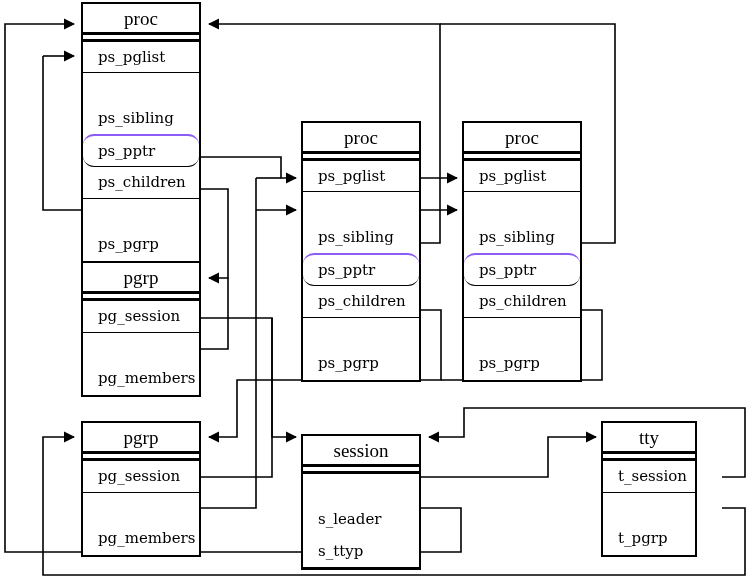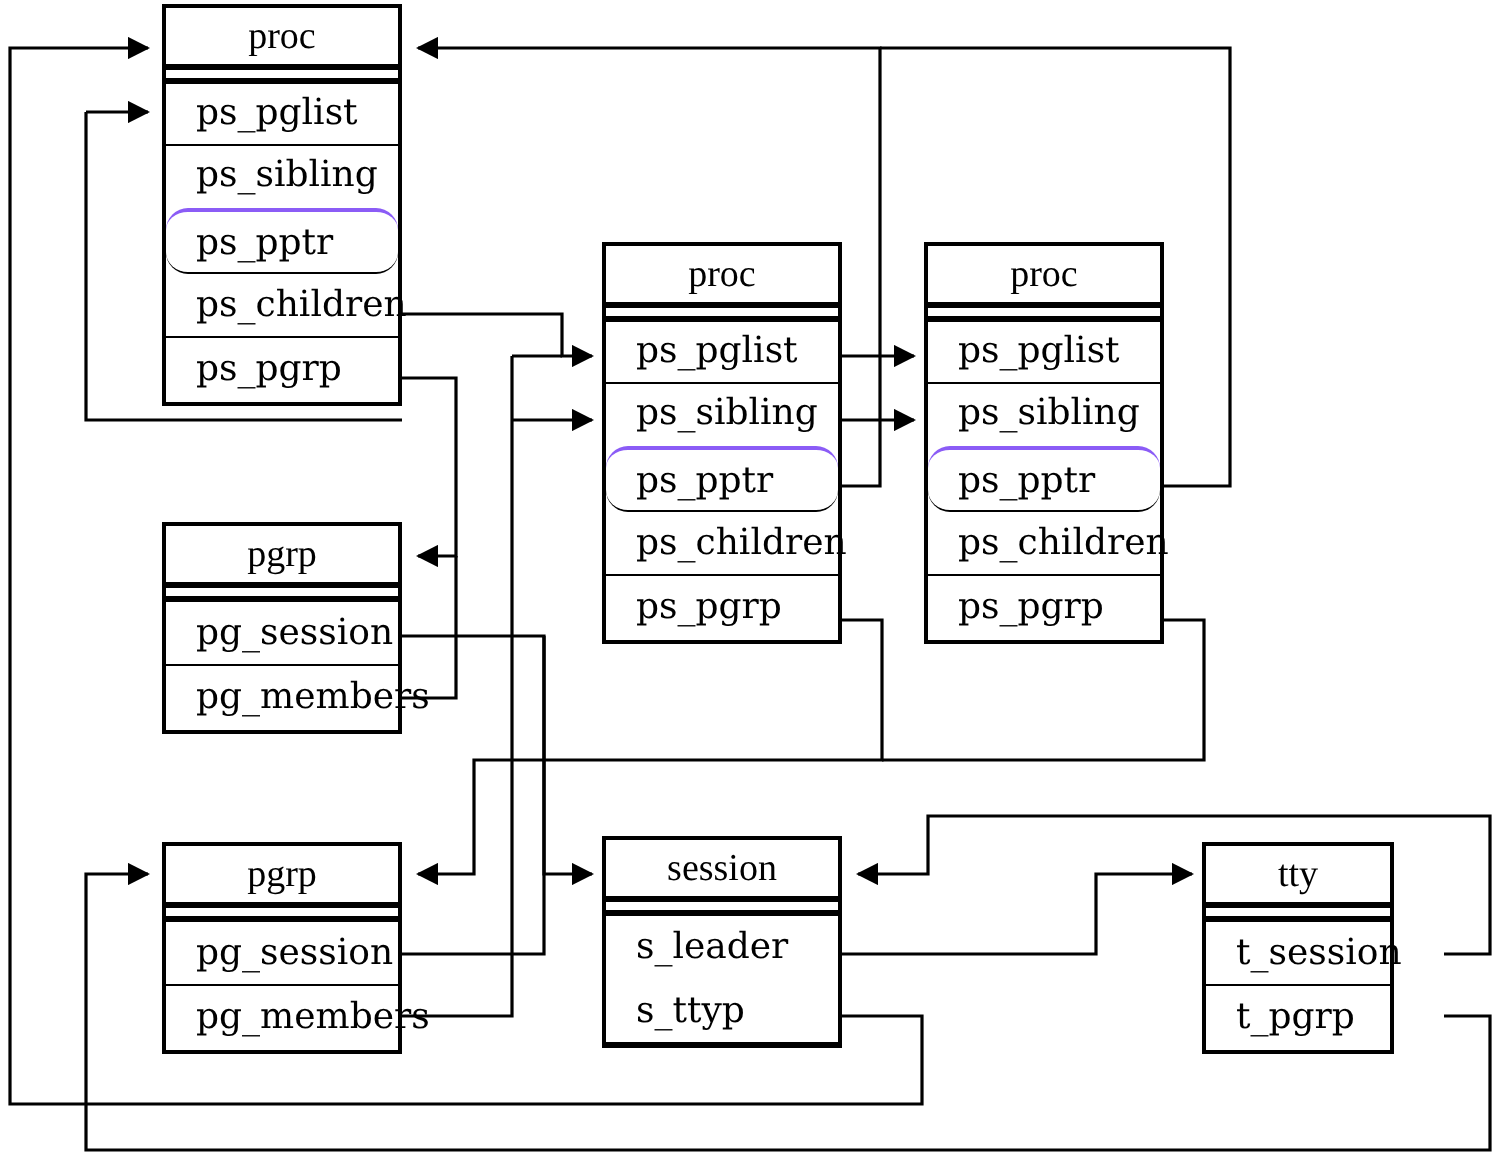--- a/index.html
+++ b/index.html
@@ -8,24 +8,24 @@
   #wires{position:absolute;left:0;top:0;width:753px;height:584px;}
   .struct{position:absolute;box-sizing:border-box;border:2px solid #000;background:#fff;}
   .struct .hdr{
     box-sizing:border-box;height:31px;line-height:29px;text-align:center;
     font-size:19px;color:#000;border-bottom:3px solid #000;background:#fff;
     font-family:Liberation Serif, serif;
   }
   .struct .gap{box-sizing:border-box;height:7px;border-bottom:3px solid #000;background:#fff;}
   .struct .fld{
     box-sizing:border-box;height:31px;line-height:30px;padding-left:15px;
-    font-size:18px;color:#000;border-bottom:1px solid #000;background:#fff;
+    font-size:15px;color:#000;border-bottom:1px solid #000;background:#fff;
     font-family:"DejaVu Serif","Liberation Serif",serif;white-space:nowrap;
   }
-  .struct .fld.last{border-bottom:none;}
+  .struct .fld.last{border-bottom:none;margin-top:30px;}
   .struct .fld.thick{border-top:2px solid #8b5cf6;height:33px;line-height:31px;border-radius:11px;}
   .struct .fld.tall{height:32px;line-height:31px;}
 </style>
 </head>
 <body>
 
 <div id="canvas">
 
   <svg id="wires" viewBox="0 0 753 584" width="753" height="584" xmlns="http://www.w3.org/2000/svg">
     <defs>
@@ -114,21 +114,21 @@
     <div class="fld last tall">pg_members</div>
   </div>
 
   <div class="struct" style="left:81px;top:421px;width:120px;">
     <div class="hdr">pgrp</div>
     <div class="gap"></div>
     <div class="fld tall">pg_session</div>
     <div class="fld last tall">pg_members</div>
   </div>
 
-  <div class="struct" style="left:301px;top:418px;width:120px;">
+  <div class="struct" style="left:301px;top:434px;width:120px;">
     <div class="hdr">session</div>
     <div class="gap"></div>
     <div class="fld last tall">s_leader</div>
     <div class="fld tall">s_ttyp</div>
   </div>
 
   <div class="struct" style="left:601px;top:421px;width:96px;">
     <div class="hdr">tty</div>
     <div class="gap"></div>
     <div class="fld tall">t_session</div>

